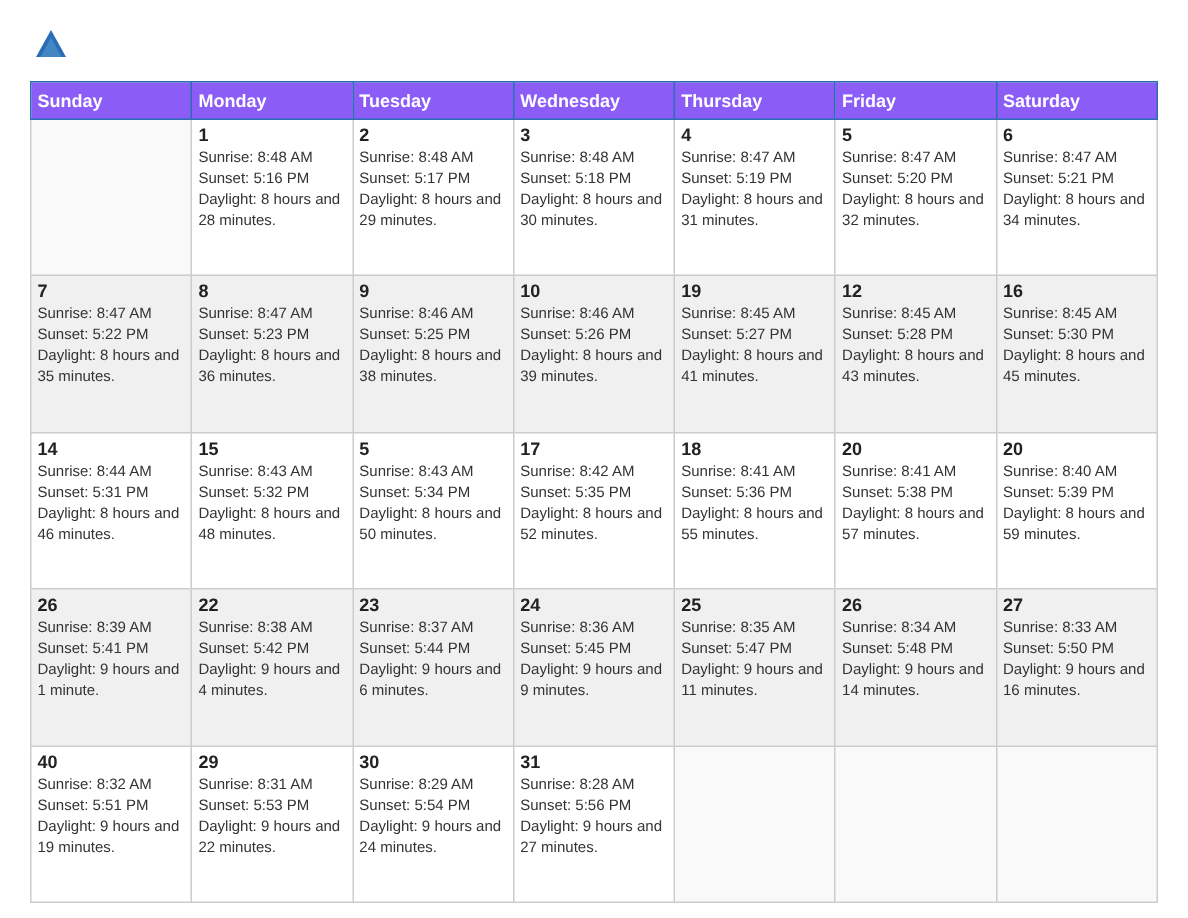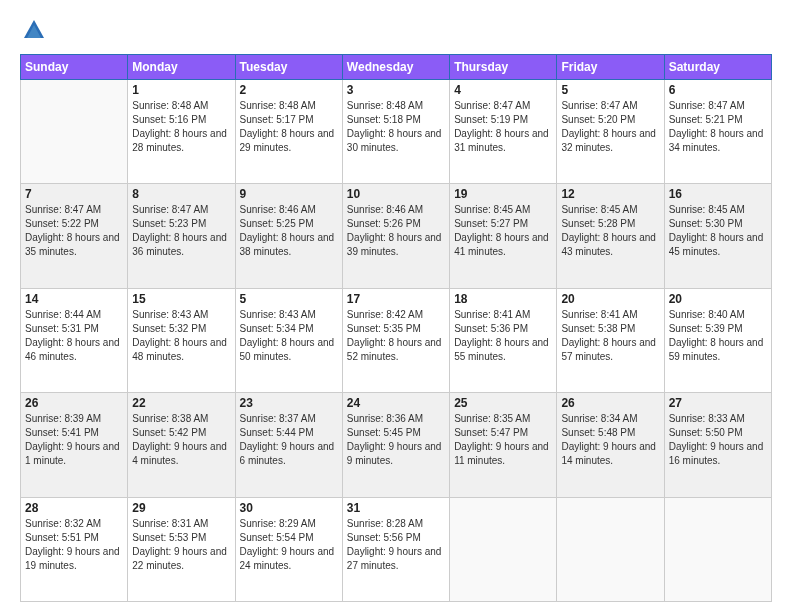--- a/index.html
+++ b/index.html
@@ -248,21 +248,21 @@
             <span class="day-number">26</span>
             <div class="day-info">Sunrise: 8:34 AM<br>Sunset: 5:48 PM<br>Daylight: 9 hours and 14 minutes.</div>
           </td>
           <td>
             <span class="day-number">27</span>
             <div class="day-info">Sunrise: 8:33 AM<br>Sunset: 5:50 PM<br>Daylight: 9 hours and 16 minutes.</div>
           </td>
         </tr>
         <tr>
           <td>
-            <span class="day-number">28</span>
+            <span class="day-number">40</span>
             <div class="day-info">Sunrise: 8:32 AM<br>Sunset: 5:51 PM<br>Daylight: 9 hours and 19 minutes.</div>
           </td>
           <td>
             <span class="day-number">29</span>
             <div class="day-info">Sunrise: 8:31 AM<br>Sunset: 5:53 PM<br>Daylight: 9 hours and 22 minutes.</div>
           </td>
           <td>
             <span class="day-number">30</span>
             <div class="day-info">Sunrise: 8:29 AM<br>Sunset: 5:54 PM<br>Daylight: 9 hours and 24 minutes.</div>
           </td>

